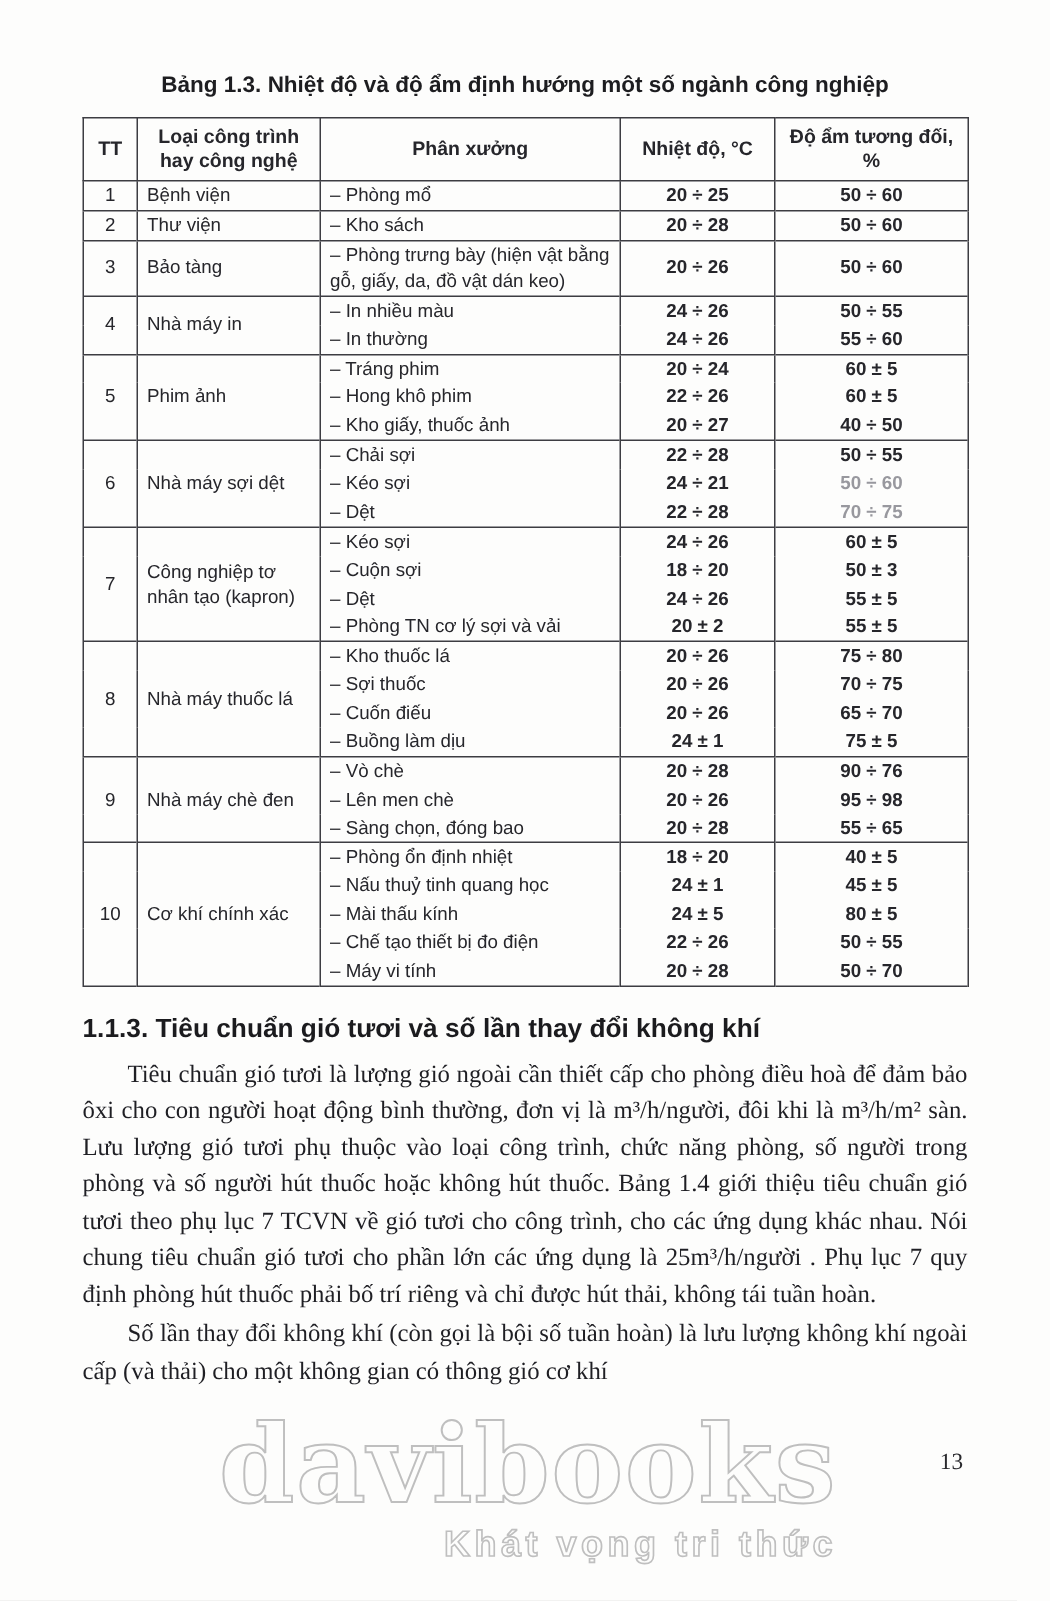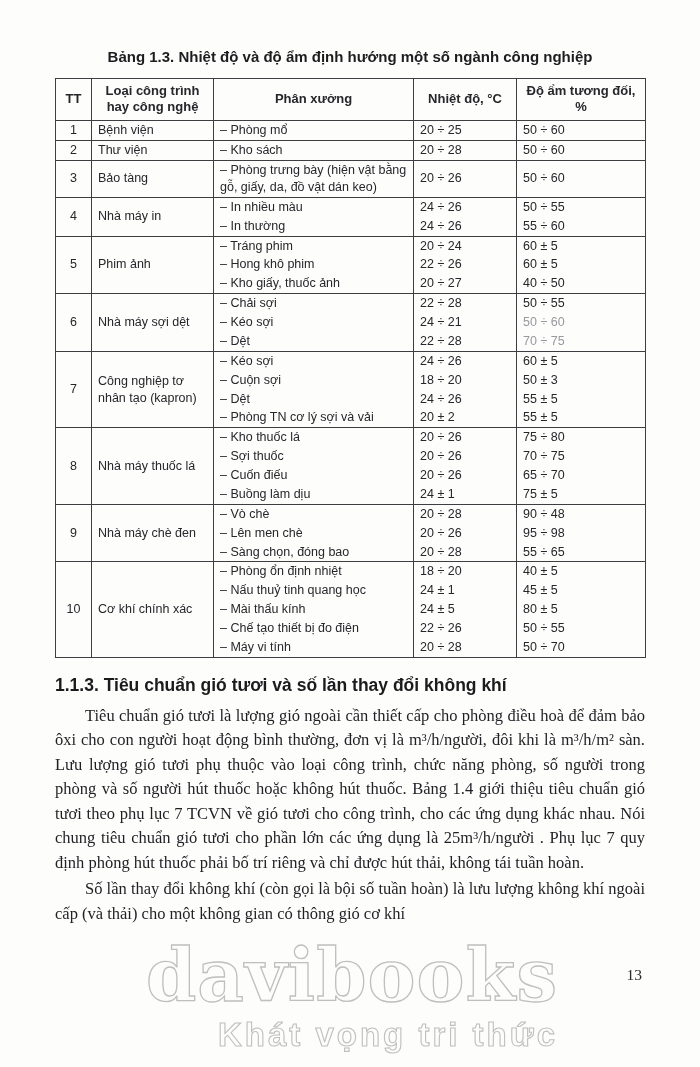--- a/index.html
+++ b/index.html
@@ -29,21 +29,21 @@
   }
   .tbl td {
     border-left:1.2px solid var(--border,#3d3d42);
     border-right:1.2px solid var(--border,#3d3d42);
     padding:1px 6px; line-height:1.35; vertical-align:middle;
   }
   .tbl tr.group-start td { border-top:1.2px solid var(--border,#3d3d42); }
   .cell-tt   { text-align:center; vertical-align:top; }
   .cell-type { text-align:left;   vertical-align:top; }
   .cell-workshop { text-align:left; }
-  .cell-temp, .cell-humidity { text-align:left; }
+  .cell-temp, .cell-humidity { text-align:center;font-weight:bold; }
   .faded { color:var(--faded,#98989e); }
   
   .section-heading {
     width:590px; margin:17px 0 8px 55px;
     font-family:"Liberation Sans",sans-serif; font-weight:bold;
     font-size:17.5px; color:#1b1b1e;
   }
   .body-par {
     width:590px; margin:0 39px 2px 55px;
     font-family:"Liberation Serif",serif; font-size:16.5px;
@@ -56,21 +56,21 @@
     text-align:right; pointer-events:none; user-select:none;
   }
   .wm-brand {
     font-family:"DejaVu Serif",serif; font-weight:bold;
     font-size:72px; line-height:0.95; letter-spacing:1px;
     color:transparent; -webkit-text-stroke:1.3px var(--watermark,#bfbfbf);
   }
   .wm-tagline {
     margin-top:6px;
     font-family:"Liberation Sans",sans-serif; font-weight:bold;
-    font-size:33px; letter-spacing:3px;
+    font-size:24px; letter-spacing:3px;
     color:transparent; -webkit-text-stroke:1.1px var(--watermark,#bfbfbf);
   }
   
   .page-number {
     position:absolute; top:966px; right:58px;
     font-family:"Liberation Serif",serif; font-size:15.5px; color:#2a2a2e;
   }
 </style>
 </head>
 <body>
@@ -208,21 +208,21 @@
         <tr>
           <td class="cell-workshop">– Buồng làm dịu</td>
           <td class="cell-temp">24 ± 1</td>
           <td class="cell-humidity">75 ± 5</td>
         </tr>
         <tr class="group-start">
           <td class="cell-tt" rowspan="3">9</td>
           <td class="cell-type" rowspan="3">Nhà máy chè đen</td>
           <td class="cell-workshop">– Vò chè</td>
           <td class="cell-temp">20 ÷ 28</td>
-          <td class="cell-humidity">90 ÷ 48</td>
+          <td class="cell-humidity">90 ÷ 76</td>
         </tr>
         <tr>
           <td class="cell-workshop">– Lên men chè</td>
           <td class="cell-temp">20 ÷ 26</td>
           <td class="cell-humidity">95 ÷ 98</td>
         </tr>
         <tr>
           <td class="cell-workshop">– Sàng chọn, đóng bao</td>
           <td class="cell-temp">20 ÷ 28</td>
           <td class="cell-humidity">55 ÷ 65</td>

